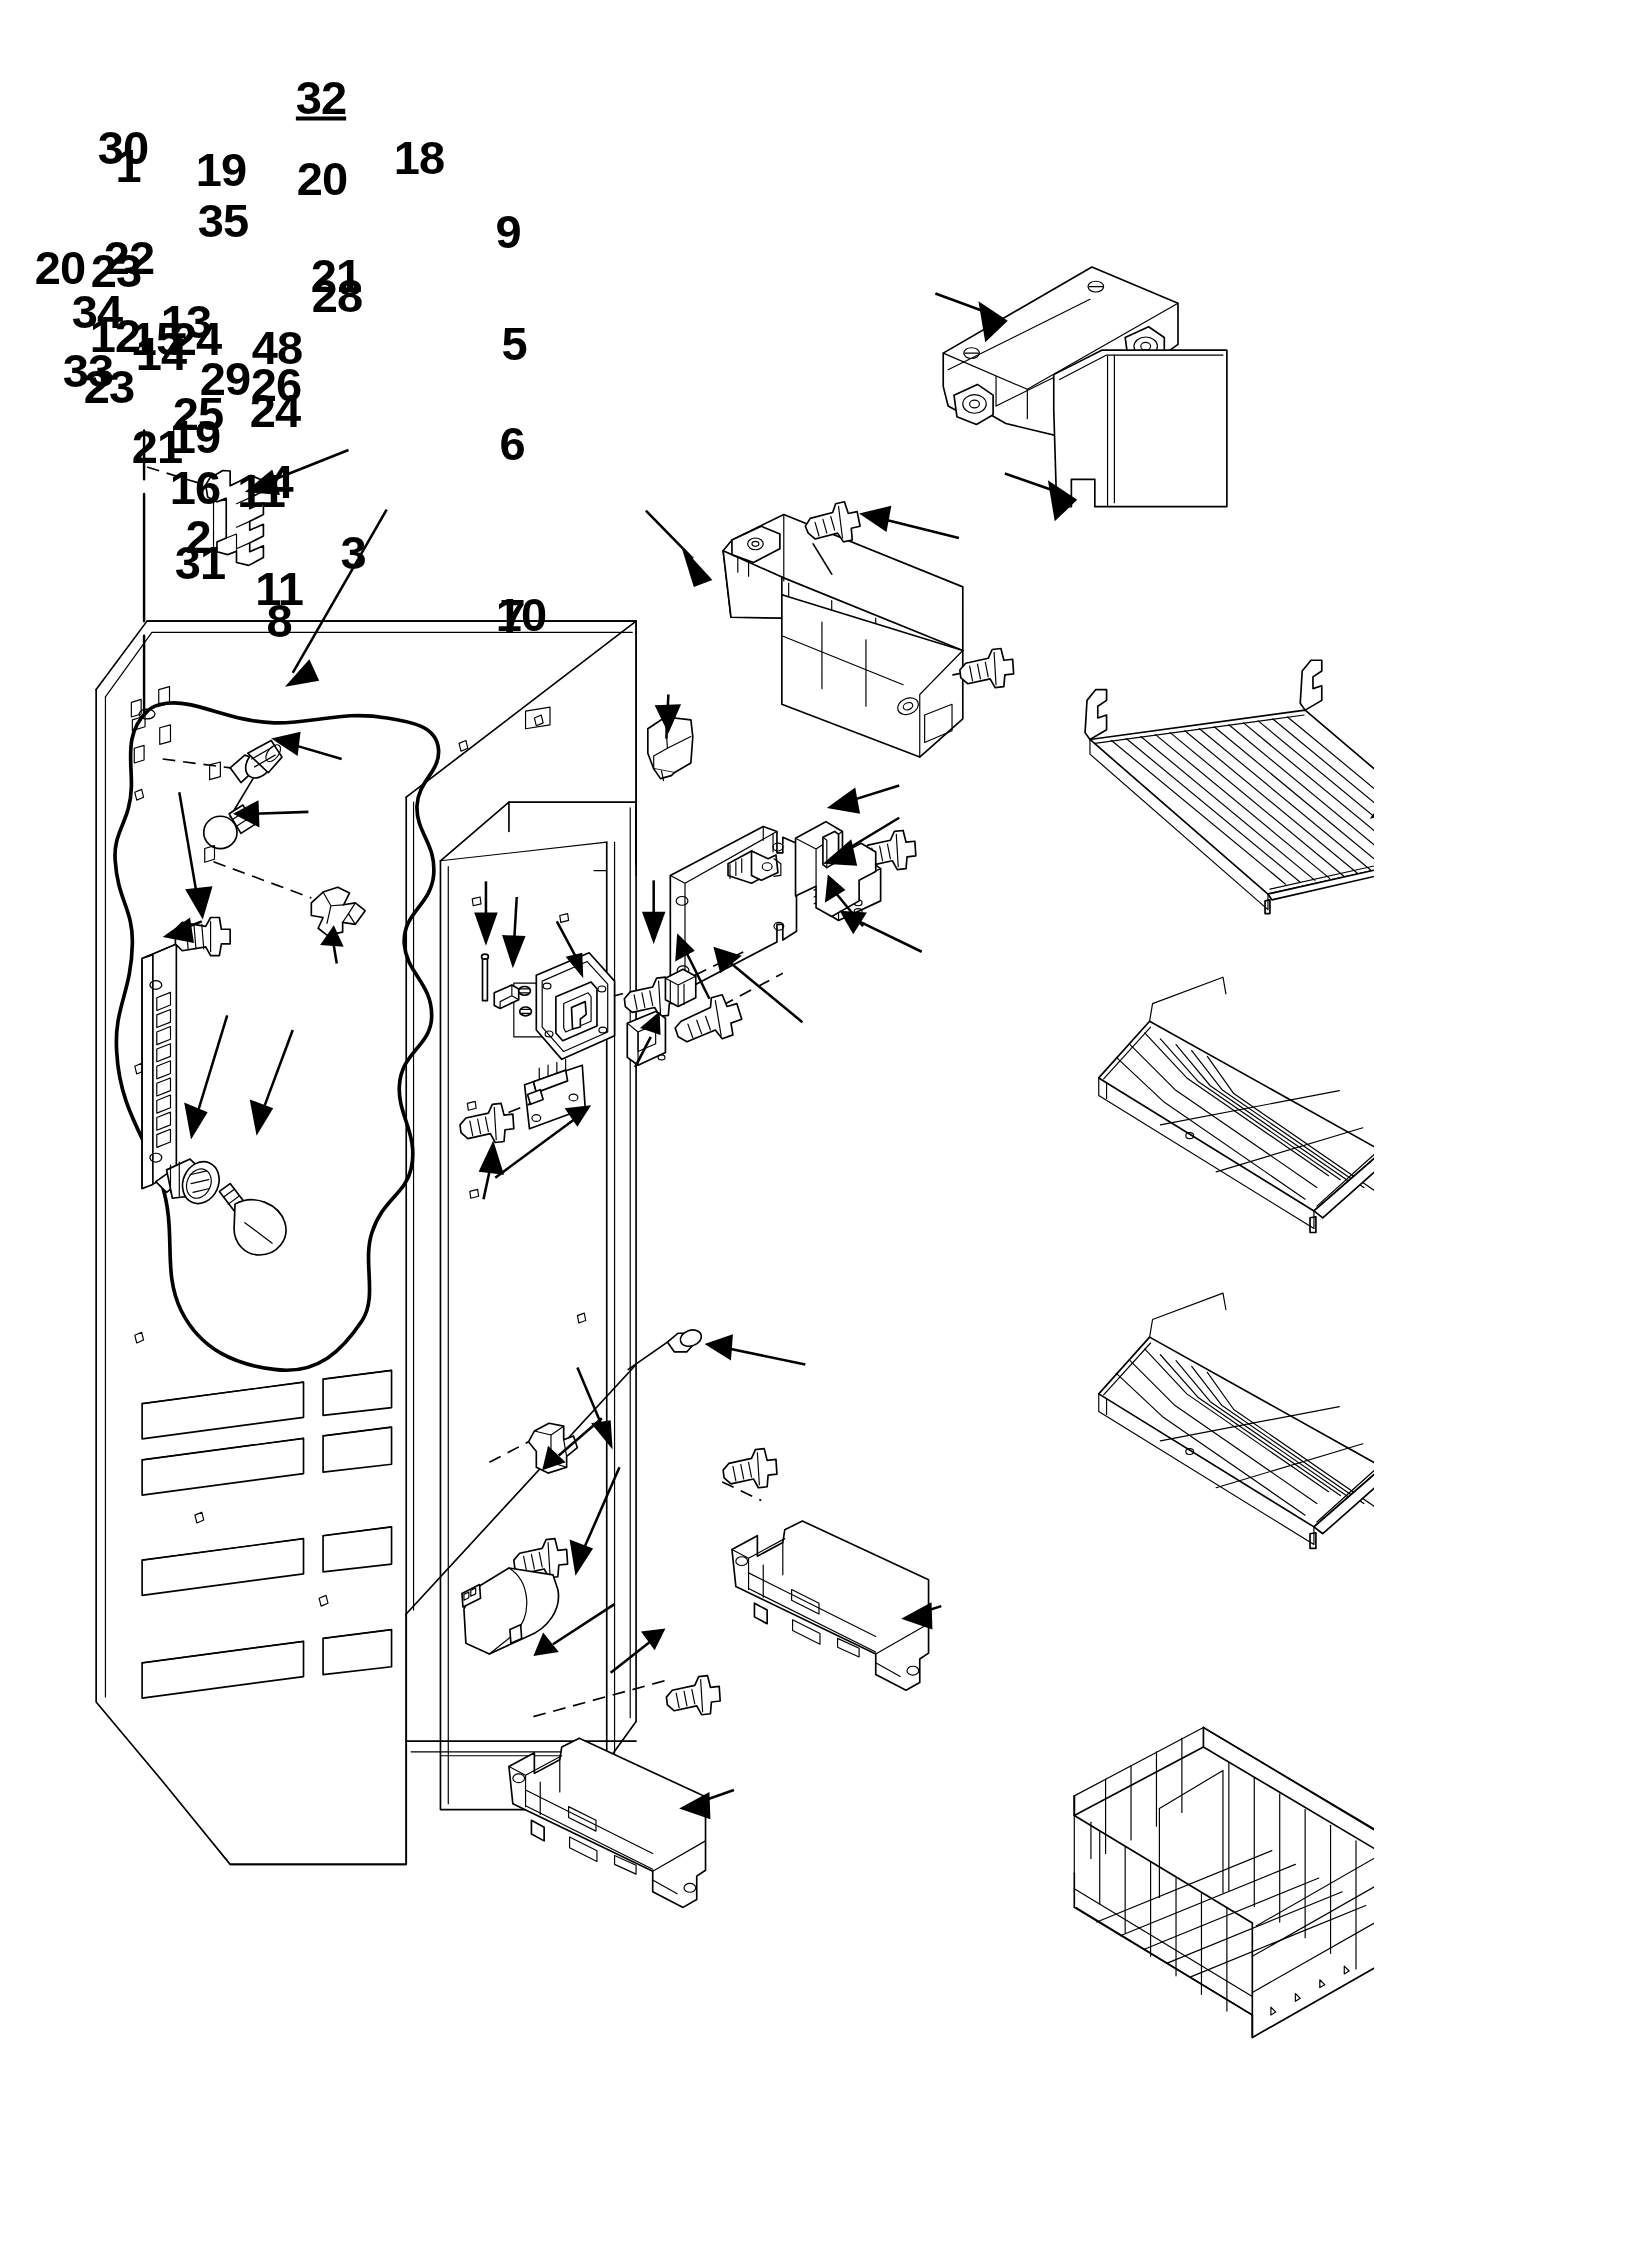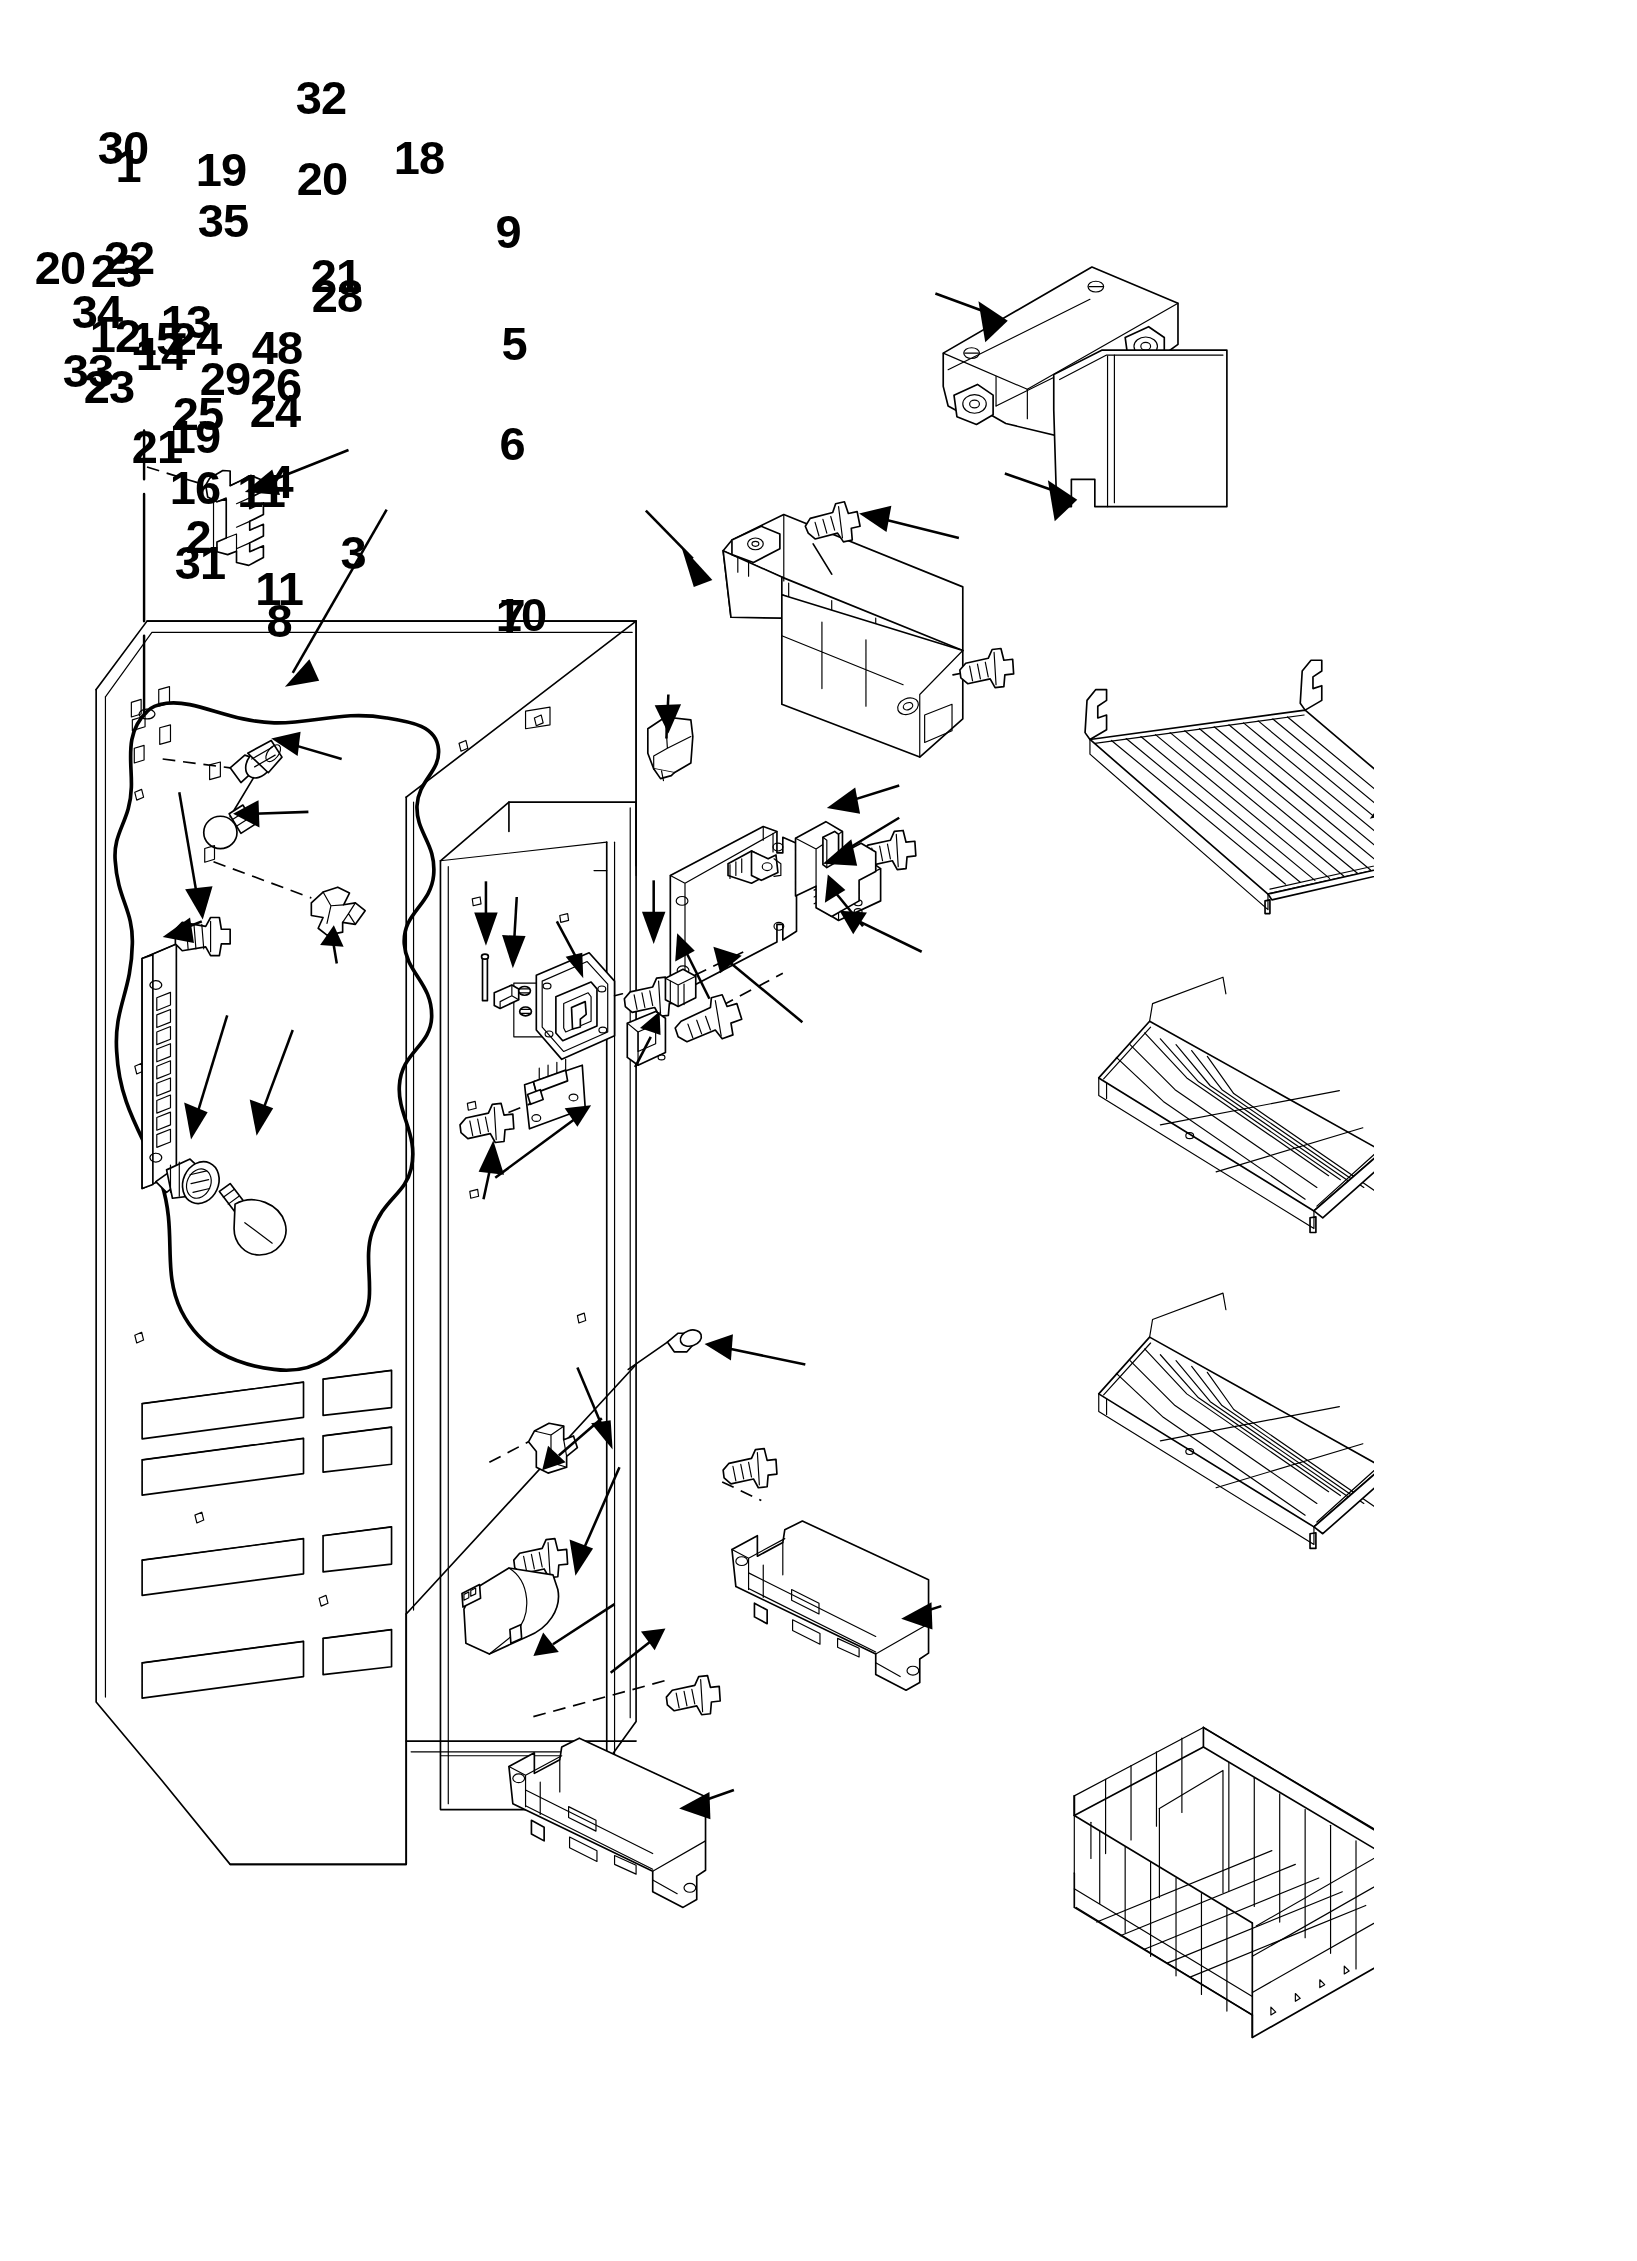--- a/index.html
+++ b/index.html
@@ -793,21 +793,21 @@
     <path class="bk" d="M2956 3504 L2966 3578 L3004 3522 Z"></path>
 
     <path class="lead" d="M1500 3660 L1426 3686"></path>
     <path class="bk" d="M1450 3664 L1388 3698 L1452 3720 Z"></path>
   </g>
 </svg>
 
 <div id="callout-layer">
       <div class="callout" style="left: 123px; top: 147px;">30</div>
       <div class="callout" style="left: 128px; top: 165px;">1</div>
-      <div class="callout" style="left: 321px; top: 97px;">32</div>
+      <div class="callout" style="left: 321px; top: 97px; text-decoration: underline;">32</div>
       <div class="callout" style="left: 419px; top: 157px;">18</div>
       <div class="callout" style="left: 221px; top: 169px;">19</div>
       <div class="callout" style="left: 322px; top: 178px;">20</div>
       <div class="callout" style="left: 223px; top: 220px;">35</div>
       <div class="callout" style="left: 508px; top: 231px;">9</div>
       <div class="callout" style="left: 129px; top: 257px;">22</div>
       <div class="callout" style="left: 60px; top: 267px;">20</div>
       <div class="callout" style="left: 116px; top: 270px;">23</div>
       <div class="callout" style="left: 336px; top: 275px;">21</div>
       <div class="callout" style="left: 337px; top: 295px;">28</div>

